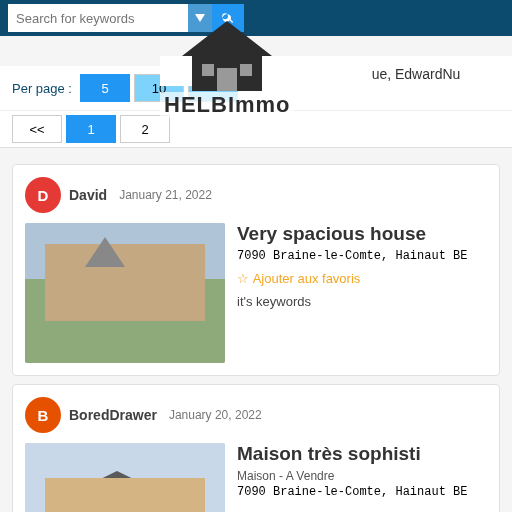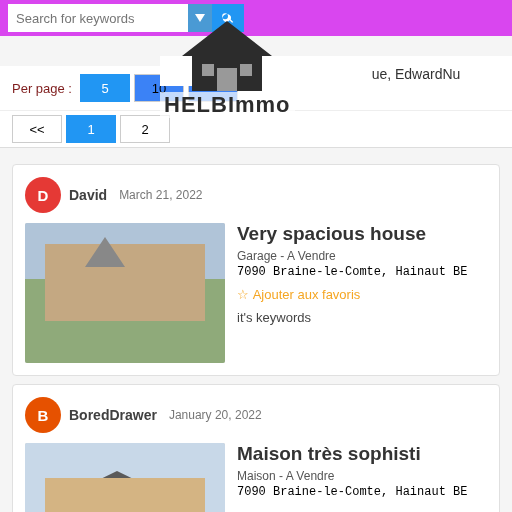--- a/index.html
+++ b/index.html
@@ -6,21 +6,21 @@
     body {
       font-family: Arial, sans-serif;
       background: #f5f5f5;
       width: 512px;
       min-height: 512px;
       overflow-x: hidden;
     }
 
     
     .header {
-      background: #d946ef;
+      background: #0c4a6e;
       display: flex;
       align-items: center;
       padding: 6px 8px;
       gap: 0;
       height: 36px;
     }
     .search-wrapper {
       display: flex;
       align-items: center;
     }
@@ -73,28 +73,28 @@
     .per-page-row {
       display: flex;
       align-items: center;
       padding: 8px 12px;
       gap: 4px;
       background: white;
       border-bottom: 1px solid #eee;
     }
     .per-page-label {
       font-size: 13px;
-      color: #7f1d1d;
+      color: #0c4a6e;
       margin-right: 4px;
     }
     .per-page-btn {
       height: 28px;
       min-width: 50px;
       border: 1px solid #ccc;
-      background: #3b82f6;
+      background: #7dd3fc;
       font-size: 13px;
       cursor: pointer;
       padding: 0 8px;
     }
     .per-page-btn.active {
       background: #2196f3;
       color: white;
       border-color: #2196f3;
     }
 
@@ -322,31 +322,30 @@
   <button class="page-btn active">1</button>
   <button class="page-btn">2</button>
 </div>
 
 <div class="listings">
 
   <div class="listing-card">
     <div class="listing-header">
       <div class="avatar avatar-david">D</div>
       <span class="user-name">David</span>
-      <span class="post-date">March 21, 2022</span>
+      <span class="post-date">January 21, 2022</span>
     </div>
     <div class="listing-body">
       <div class="listing-image">
         <div class="chateau-img">
           
         </div>
       </div>
       <div class="listing-info">
         <div class="listing-title">Very spacious house</div>
-        <div class="listing-type">Garage - A Vendre</div>
         <div class="listing-location">7090 Braine-le-Comte, Hainaut BE</div>
         <button class="fav-btn">
           <span>☆</span>
           <span>Ajouter aux favoris</span>
         </button>
         <div class="listing-desc">it's keywords</div>
       </div>
     </div>
   </div>
 

